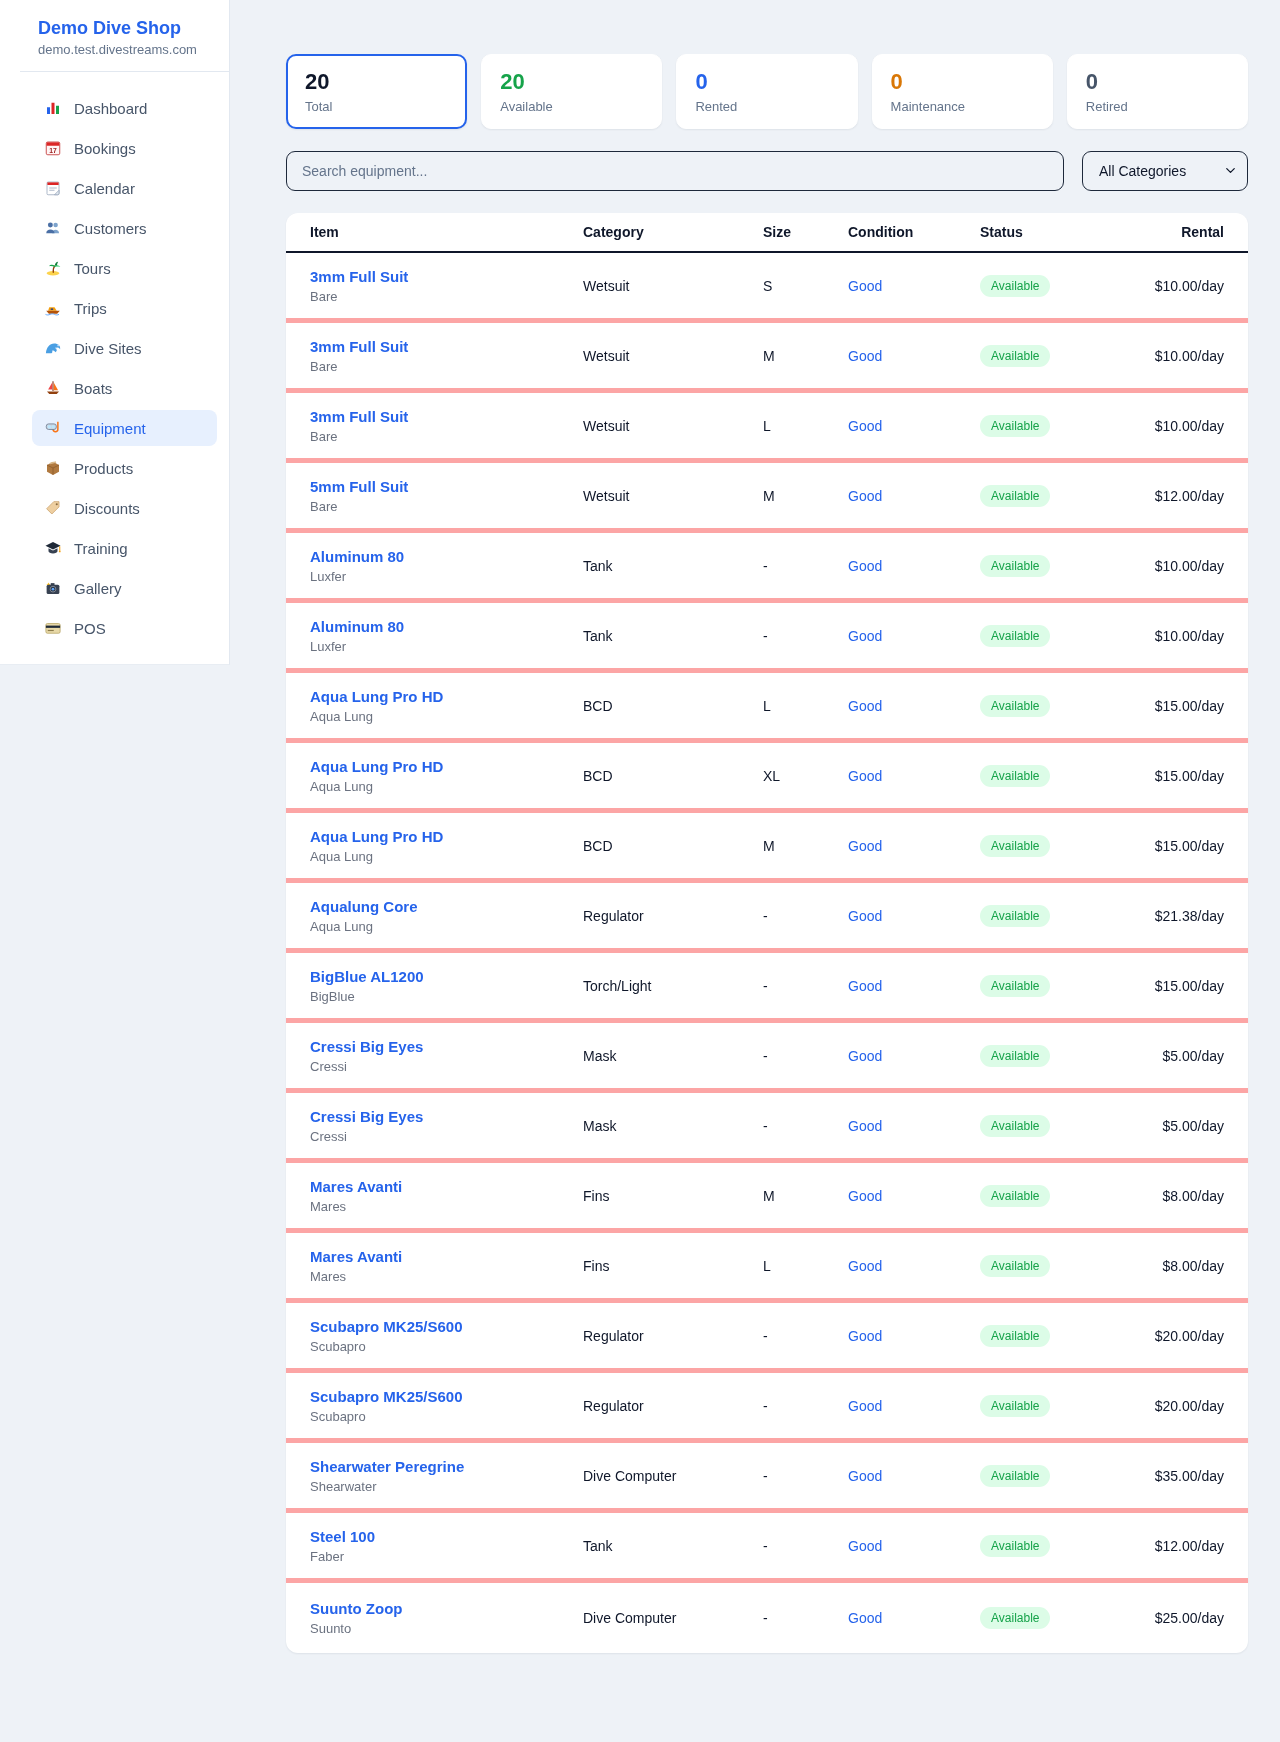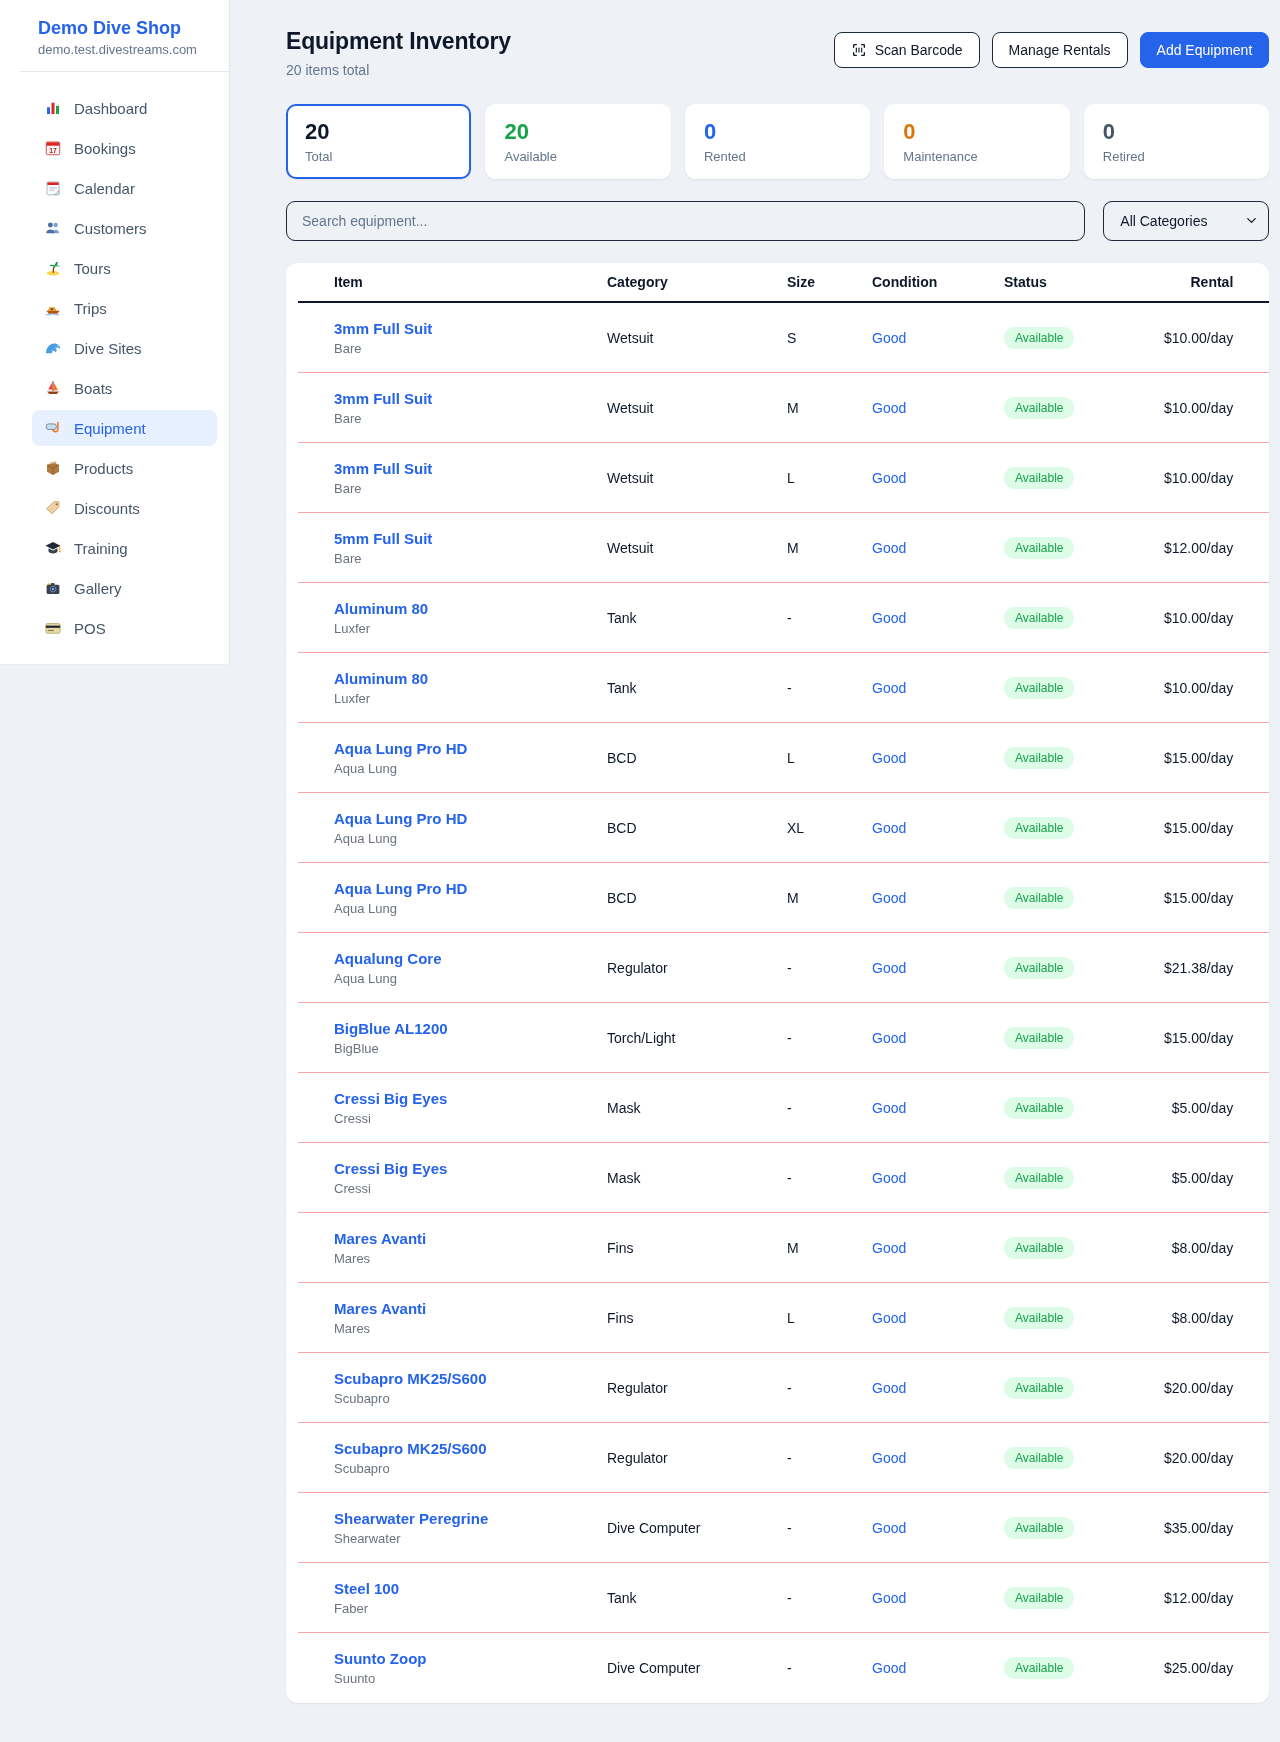--- a/index.html
+++ b/index.html
@@ -87,28 +87,28 @@
     cursor:pointer; outline:none;
   }
   .select-chevron { position:absolute; right:10px; top:12px; width:15px; height:15px; pointer-events:none; }
 
   .table-card {
     margin-top:22px; background:#fff; border-radius:12px;
     box-shadow:0 1px 2px rgba(15,23,42,.07); overflow:hidden;
   }
   .thead, .trow {
     display:grid; grid-template-columns:273px 180px 85px 132px 160px 1fr;
-    align-items:center; padding:0 36px;margin-left:12px;
+    align-items:center; padding:0 24px;
   }
   .thead {
     height:40px; font-size:14px; font-weight:700; color:#0f172a;
     border-bottom:2px solid #0f172a;
   }
   .th-rental { text-align:right; }
-  .trow { height:70px; border-bottom:1px solid #fca5a5; }
+  .trow { height:70px; border-bottom:5px solid #fca5a5; }
   .trow:last-child { border-bottom:none; }
   .item-name { color:#2563eb; font-size:15px; font-weight:600; cursor:pointer; }
   .item-brand { color:#6b7280; font-size:13px; margin-top:4px; }
   .cell-plain { font-size:14px; color:#0f172a; }
   .cond-link { color:#2563eb; font-size:14px; cursor:pointer; }
   .badge {
     display:inline-block; background:#dcfce7; color:#16a34a;
     font-size:12px; padding:4px 11px; border-radius:999px;
   }
   .cell-rental { text-align:right; font-size:14px; color:#0f172a; }
@@ -322,36 +322,20 @@
             </svg>
     <span>POS</span>
   </div>
 </div>
     </nav>
 
   </aside>
 
   <main class="main">
 
-    <div class="header-row">
-      <div>
-        <h1 class="page-title">Equipment Inventory</h1>
-        <div class="page-subtitle">20 items total</div>
-      </div>
-      <div class="header-actions">
-        <button class="btn">
-          <svg>
-              <use href="#sym-scan"></use>
-            </svg>
-          <span>Scan Barcode</span>
-        </button>
-        <button class="btn">Manage Rentals</button>
-        <button class="btn btn-primary">Add Equipment</button>
-      </div>
-    </div>
 
     <div class="stats-row" id="stats-row">
   <div class="stat-card selected">
     <div class="stat-value" style="color: rgb(15, 23, 42);">20</div>
     <div class="stat-label">Total</div>
   </div>
 
   <div class="stat-card">
     <div class="stat-value" style="color: rgb(22, 163, 74);">20</div>
     <div class="stat-label">Available</div>

